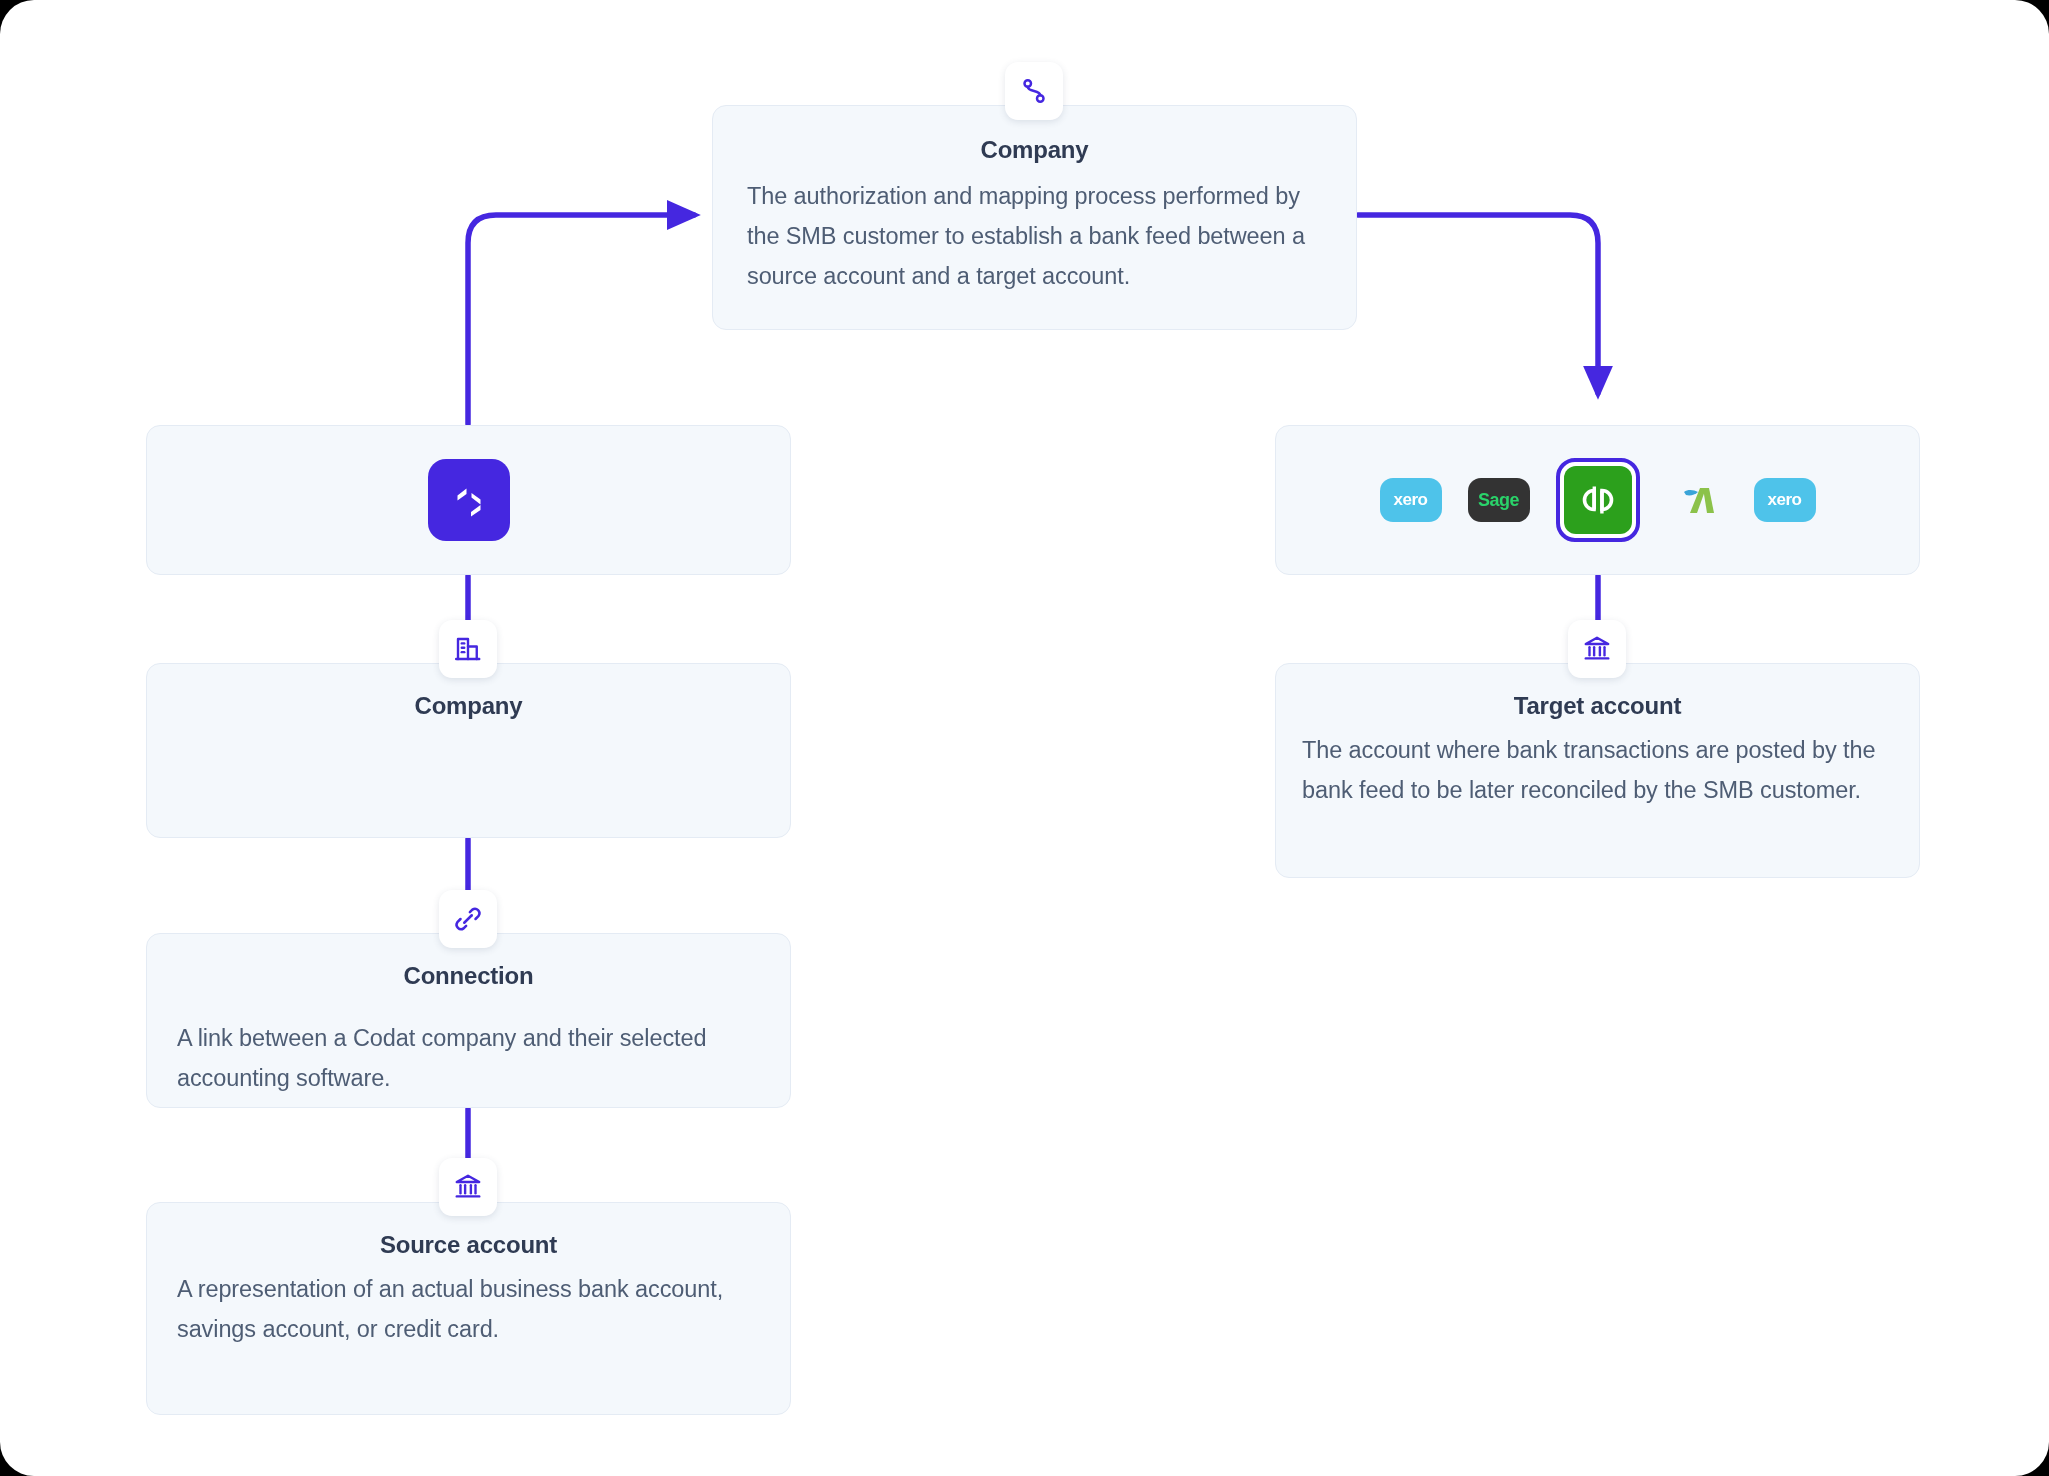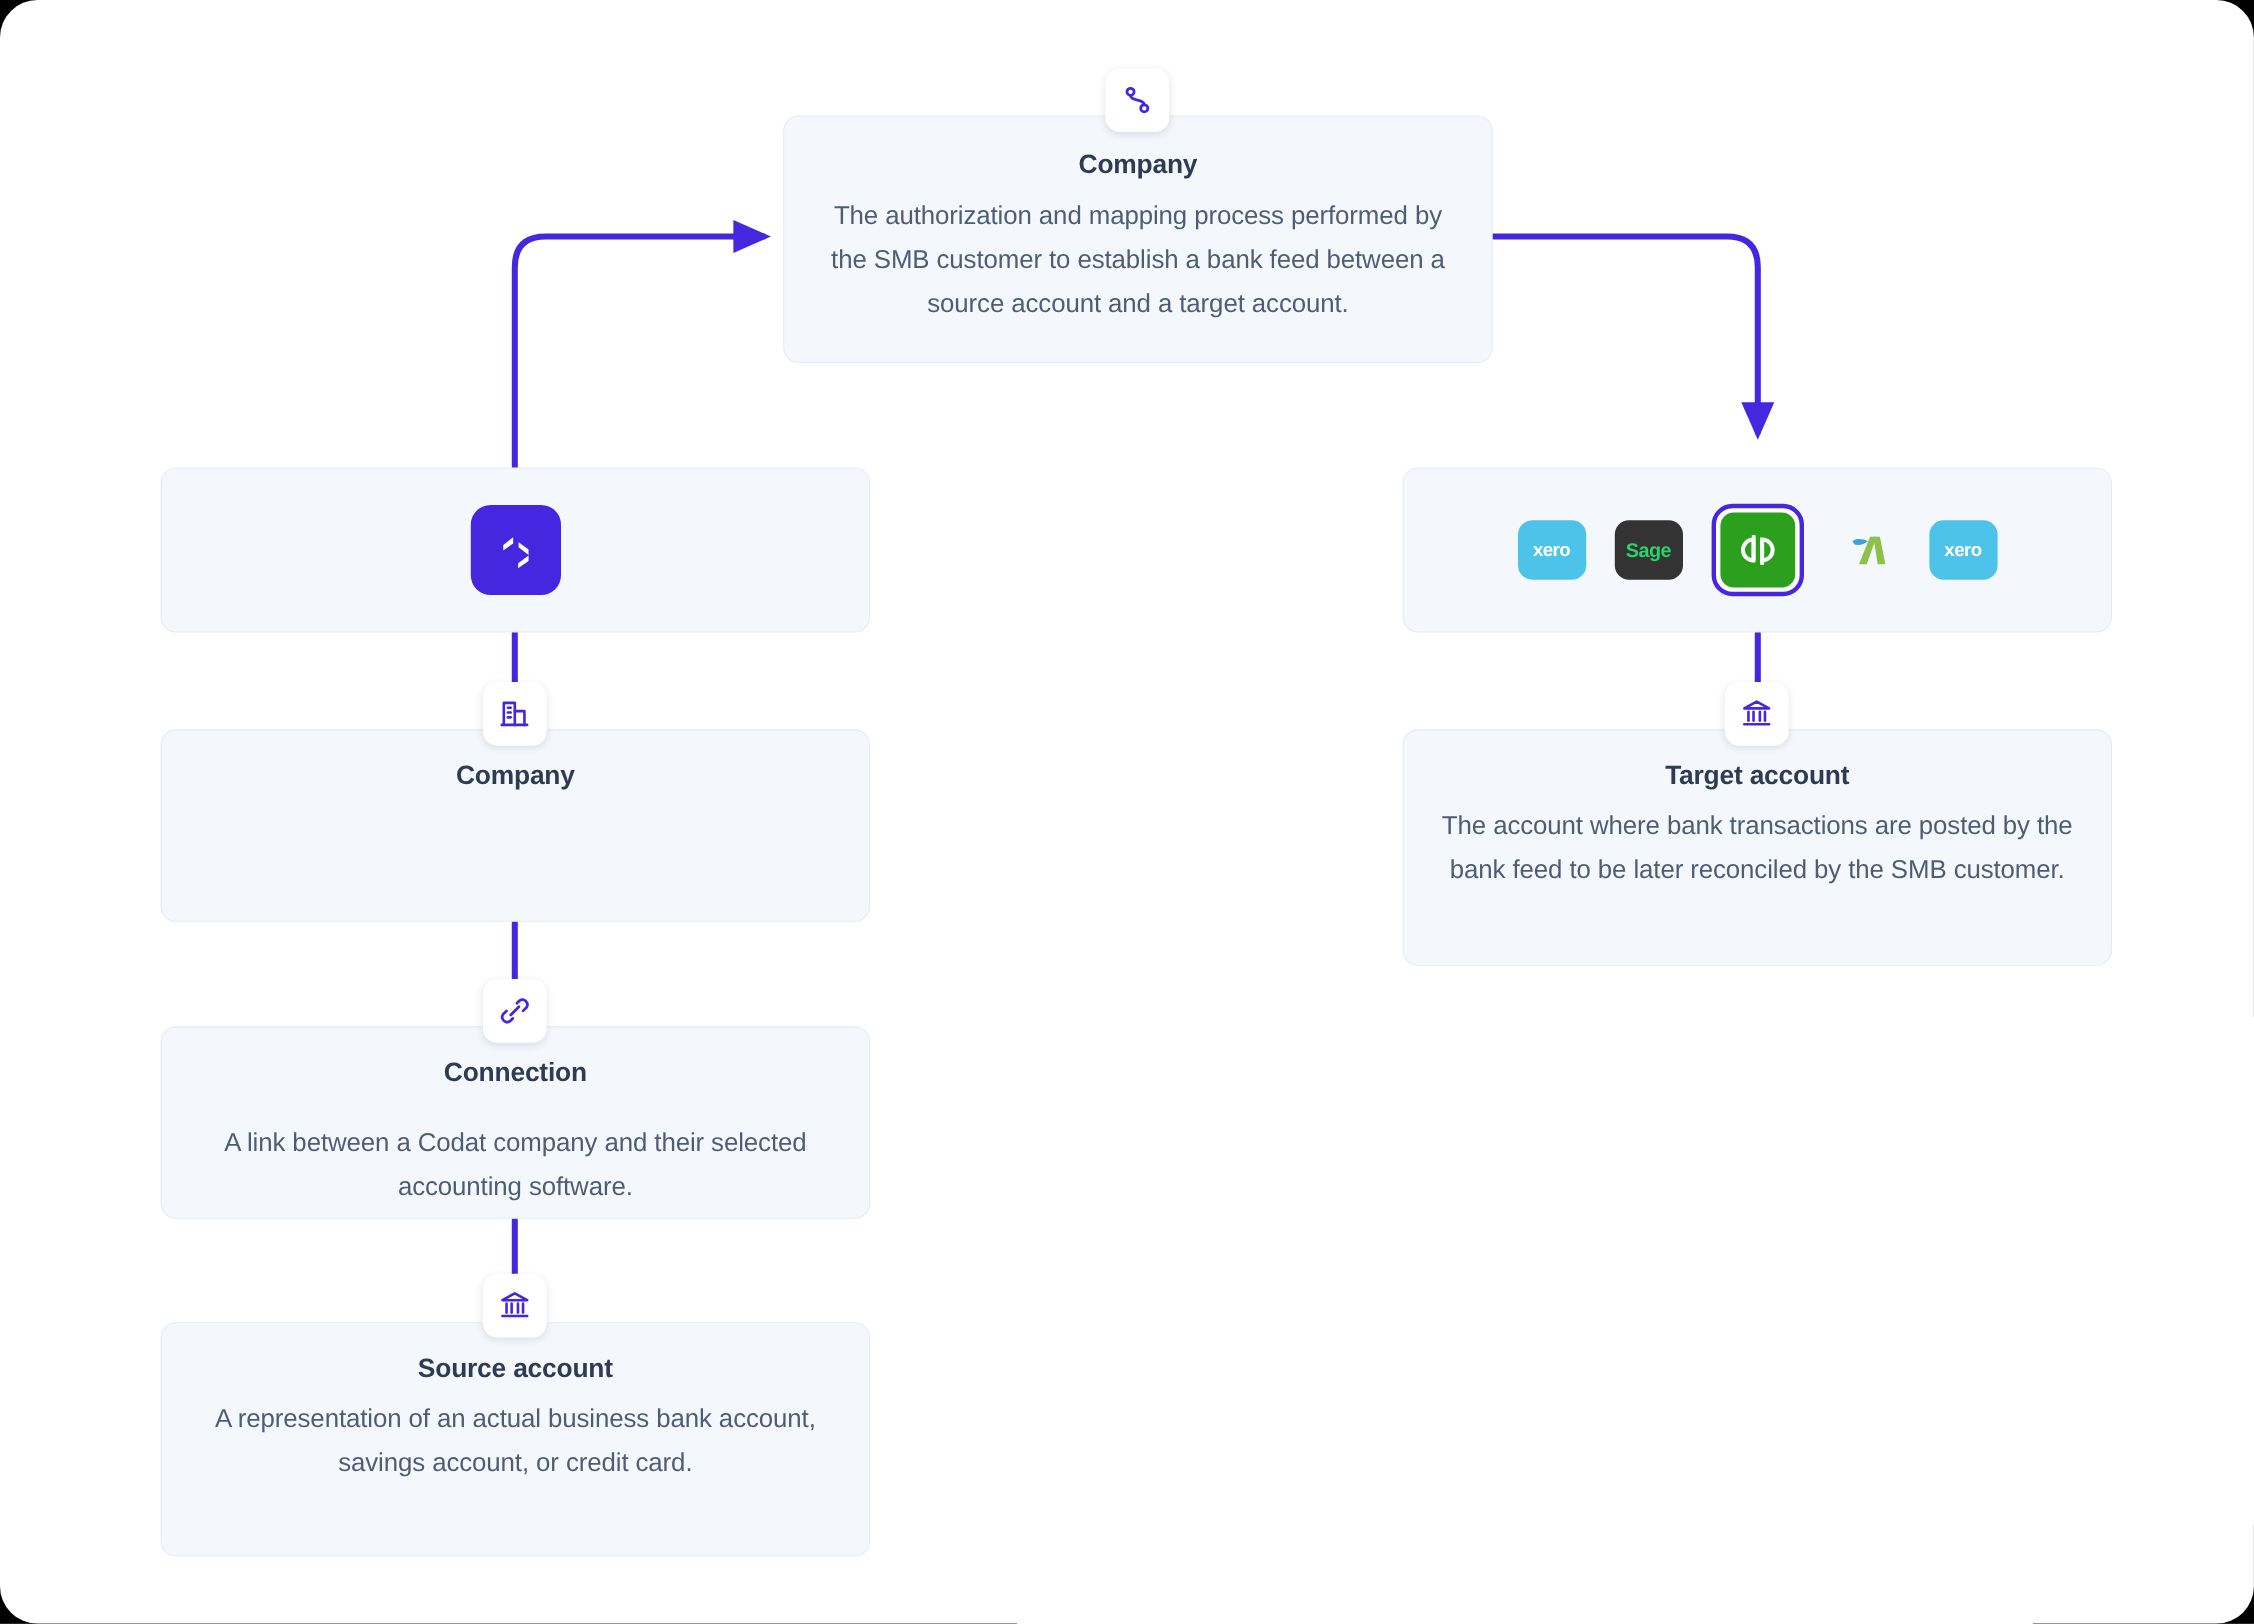--- a/index.html
+++ b/index.html
@@ -43,21 +43,20 @@
 
   .card-title {
     text-align: center;
     font-size: 24px;
     font-weight: bold;
     color: #2f3b53;
     letter-spacing: -0.2px;
   }
 
   .card-desc {
-    text-align: center;
     font-size: 23.5px;
     line-height: 40px;
     color: #4e5d74;
     letter-spacing: -0.1px;
   }
 
   
   .badge {
     position: absolute;
     width: 58px;
@@ -110,21 +109,21 @@
     width: 645px;
     height: 150px;
     display: flex;
     align-items: center;
     justify-content: center;
     gap: 26px;
   }
 
   .logo-tile {
     width: 62px;
-    height: 54px;
+    height: 44px;
     border-radius: 13px;
     display: flex;
     align-items: center;
     justify-content: center;
     position: relative;
     flex: none;
   }
   .logo-xero  { background: #4ec3ea; }
   .logo-sage  { background: #333333; }
   .logo-fa    { background: #f4f8fc; }

